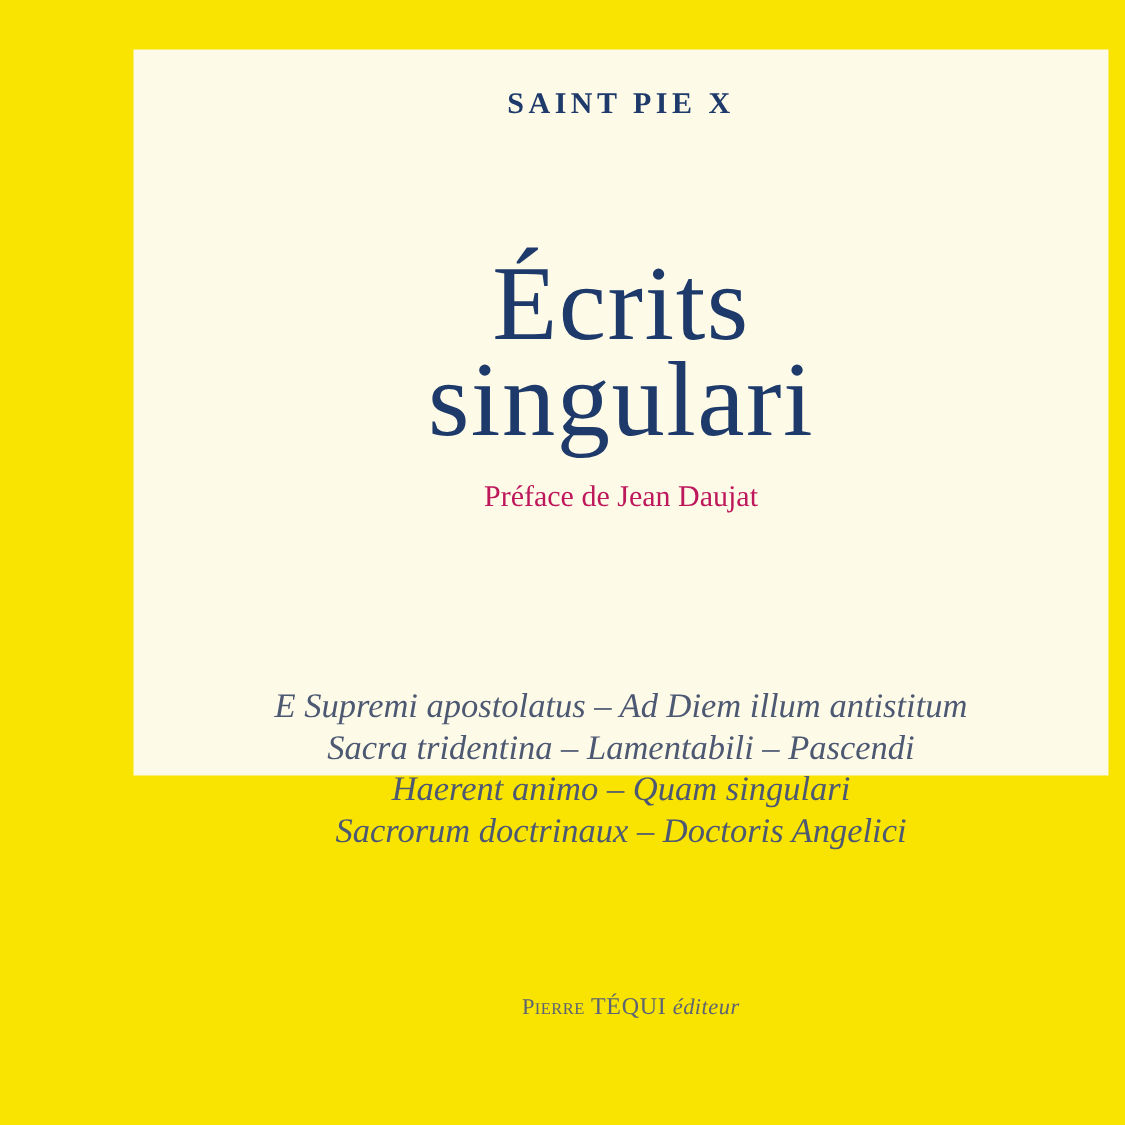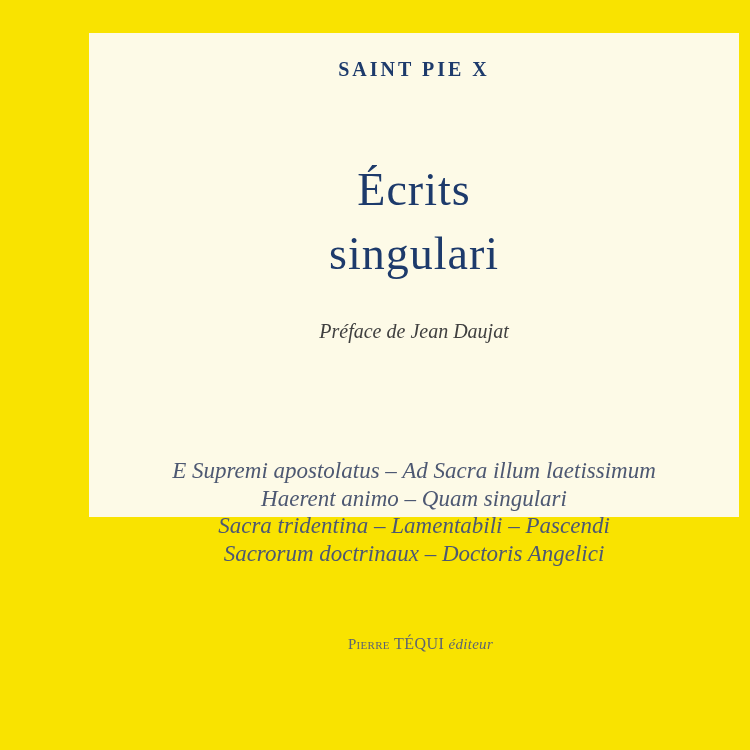--- a/index.html
+++ b/index.html
@@ -34,41 +34,40 @@
   .panel > div { position: absolute; left: 0; width: 100%; text-align: center; }
 
   .author {
     top: 25px;
     font-size: 20px;
     font-weight: 600;
     letter-spacing: 3px;
     color: var(--title_navy);
   }
   .title {
-    top: 125px;
-    font-size: 46px;
+    top: 138px;
+    font-size: 71px;
     line-height: 64px;
     letter-spacing: 1px;
     color: var(--title_navy);
   }
   .preface {
     top: 287px;
     font-size: 20px;
-    font-style: italic;
-    color: #404040;
+    color: #be185d;
   }
   .works {
     top: 424px;
     font-size: 23px;
     font-style: italic;
     line-height: 27.5px;
     color: var(--works_slate);
   }
   .publisher {
-    top: 602px;
+    top: 630px;
     font-size: 15px;
     color: var(--publisher_gray);
     letter-spacing: 0.3px;
     padding-left: 13px;
   }
   .pub-first { font-variant: small-caps; font-size: 15px; }
   .pub-last  { font-size: 16px; letter-spacing: 0.5px; }
   .pub-suffix { font-style: italic; font-size: 15px; }
 </style>
 </head>
@@ -80,23 +79,23 @@
     <div class="author">SAINT PIE X</div>
 
     <div class="title">
       <div>Écrits</div>
       <div>singulari</div>
     </div>
 
     <div class="preface">Préface de Jean Daujat</div>
 
     <div class="works">
-      <div>E Supremi apostolatus – Ad Sacra illum laetissimum</div>
+      <div>E Supremi apostolatus – Ad Diem illum antistitum</div>
+      <div>Sacra tridentina – Lamentabili – Pascendi</div>
       <div>Haerent animo – Quam singulari</div>
-      <div>Sacra tridentina – Lamentabili – Pascendi</div>
       <div>Sacrorum doctrinaux – Doctoris Angelici</div>
     </div>
 
     <div class="publisher">
       <span class="pub-first">Pierre</span>
       <span class="pub-last">TÉQUI</span>
       <span class="pub-suffix">éditeur</span>
     </div>
 
   </div>

